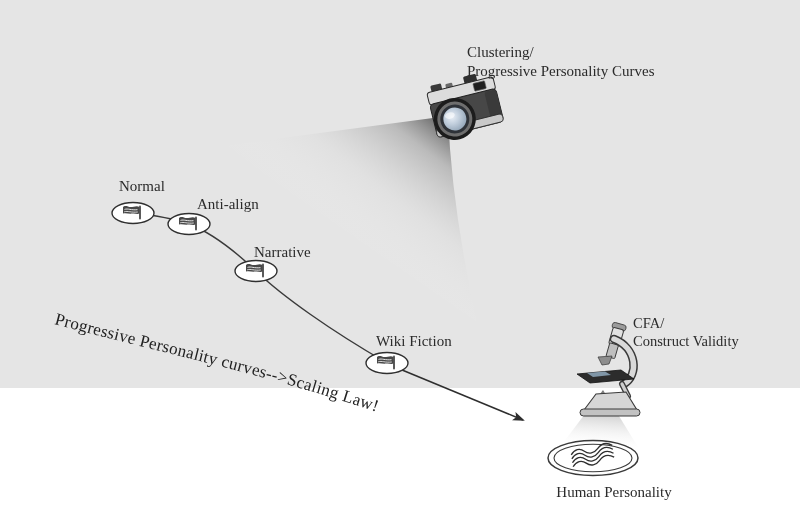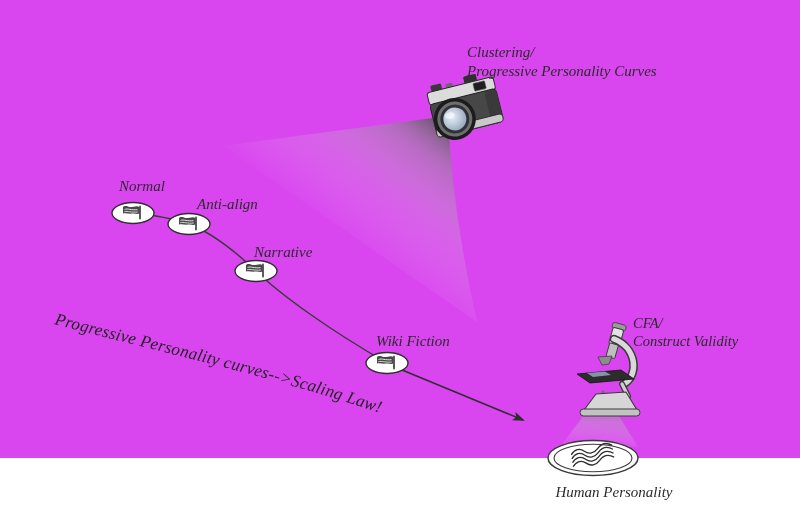--- a/index.html
+++ b/index.html
@@ -6,23 +6,22 @@
     margin: 0;
     padding: 0;
     width: 800px;
     height: 530px;
     background: #ffffff;
     overflow: hidden;
   }
   .stage {
     position: relative;
     width: 800px;
-    height: 458px;
-    background: #d946ef;
-    font-style: italic;
+    height: 388px;
+    background: #e5e5e5;
   }
   svg { display: block; }
   text {
     font-family: "Liberation Serif", "DejaVu Serif", serif;
     fill: #2b2b2b;
   }
   .label { font-size: 15px; }
   .label-sm { font-size: 14.5px; }
   .arc-text { font-size: 17px; letter-spacing: 0.3px; fill: #222222; }
 </style>

